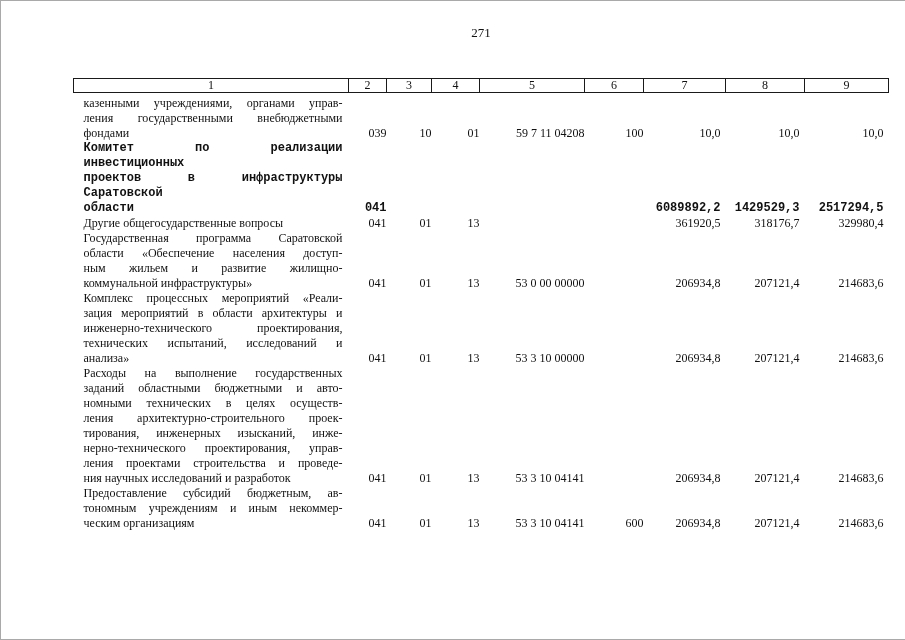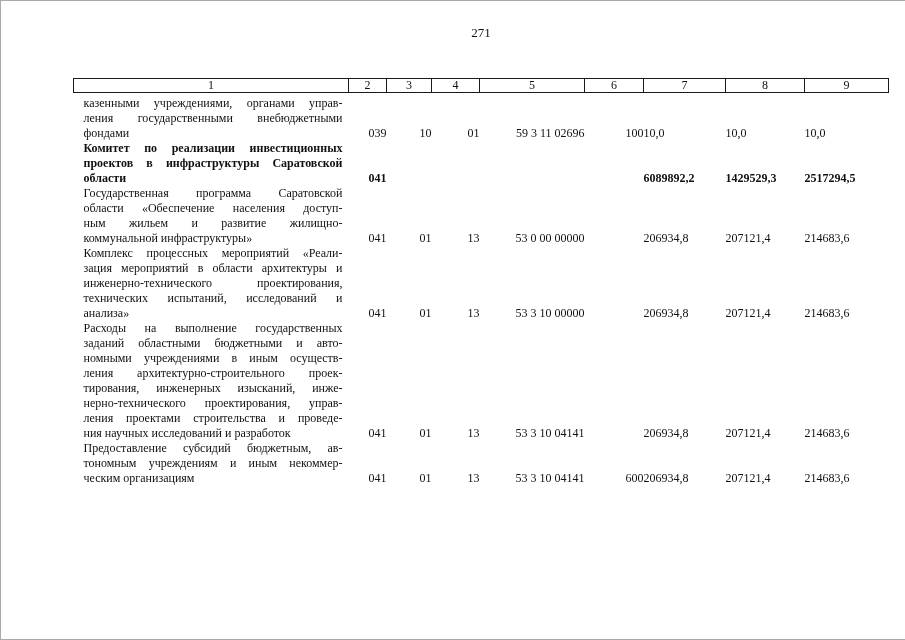--- a/index.html
+++ b/index.html
@@ -57,22 +57,22 @@
     padding-left: 10px;
     padding-right: 6px;
     text-align: left;
   }
   td.c-name .line { line-height: 15px; }
   td.c-name .line.j {
     text-align: justify;
     text-align-last: justify;
   }
   td.c2, td.c3, td.c4, td.c5, td.c6 { text-align: right; }
-  td.c7, td.c8, td.c9 { padding-right: 5px; }
-  tr.bold { font-weight: bold; }
+  td.c7, td.c8, td.c9 { text-align: right; padding-right: 5px; }
+  tr.bold { font-weight: bold; font-family: Liberation Mono, monospace; }
 </style>
 </head>
 <body>
 
 <div class="page">
   <div class="page-number">271</div>
 
   <table class="budget">
     <colgroup>
       <col style="width:275px">
@@ -101,40 +101,53 @@
     <tbody>
         <tr>
           <td class="c-name">
             <div class="line j">казенными учреждениями, органами управ-</div>
             <div class="line j">ления государственными внебюджетными</div>
             <div class="line">фондами</div>
           </td>
           <td class="c2">039</td>
           <td class="c3">10</td>
           <td class="c4">01</td>
-          <td class="c5">59 3 11 02696</td>
+          <td class="c5">59 7 11 04208</td>
           <td class="c6">100</td>
           <td class="c7">10,0</td>
           <td class="c8">10,0</td>
           <td class="c9">10,0</td>
         </tr>
         <tr class="bold">
           <td class="c-name">
             <div class="line j">Комитет по реализации инвестиционных</div>
             <div class="line j">проектов в инфраструктуры Саратовской</div>
             <div class="line">области</div>
           </td>
           <td class="c2">041</td>
           <td class="c3"></td>
           <td class="c4"></td>
           <td class="c5"></td>
           <td class="c6"></td>
           <td class="c7">6089892,2</td>
           <td class="c8">1429529,3</td>
           <td class="c9">2517294,5</td>
+        </tr>
+        <tr>
+          <td class="c-name">
+            <div class="line">Другие общегосударственные вопросы</div>
+          </td>
+          <td class="c2">041</td>
+          <td class="c3">01</td>
+          <td class="c4">13</td>
+          <td class="c5"></td>
+          <td class="c6"></td>
+          <td class="c7">361920,5</td>
+          <td class="c8">318176,7</td>
+          <td class="c9">329980,4</td>
         </tr>
         <tr>
           <td class="c-name">
             <div class="line j">Государственная программа Саратовской</div>
             <div class="line j">области «Обеспечение населения доступ-</div>
             <div class="line j">ным жильем и развитие жилищно-</div>
             <div class="line">коммунальной инфраструктуры»</div>
           </td>
           <td class="c2">041</td>
           <td class="c3">01</td>
@@ -159,21 +172,21 @@
           <td class="c5">53 3 10 00000</td>
           <td class="c6"></td>
           <td class="c7">206934,8</td>
           <td class="c8">207121,4</td>
           <td class="c9">214683,6</td>
         </tr>
         <tr>
           <td class="c-name">
             <div class="line j">Расходы на выполнение государственных</div>
             <div class="line j">заданий областными бюджетными и авто-</div>
-            <div class="line j">номными учреждениями в иным осуществ-</div>
+            <div class="line j">номными технических в целях осуществ-</div>
             <div class="line j">ления архитектурно-строительного проек-</div>
             <div class="line j">тирования, инженерных изысканий, инже-</div>
             <div class="line j">нерно-технического проектирования, управ-</div>
             <div class="line j">ления проектами строительства и проведе-</div>
             <div class="line">ния научных исследований и разработок</div>
           </td>
           <td class="c2">041</td>
           <td class="c3">01</td>
           <td class="c4">13</td>
           <td class="c5">53 3 10 04141</td>

